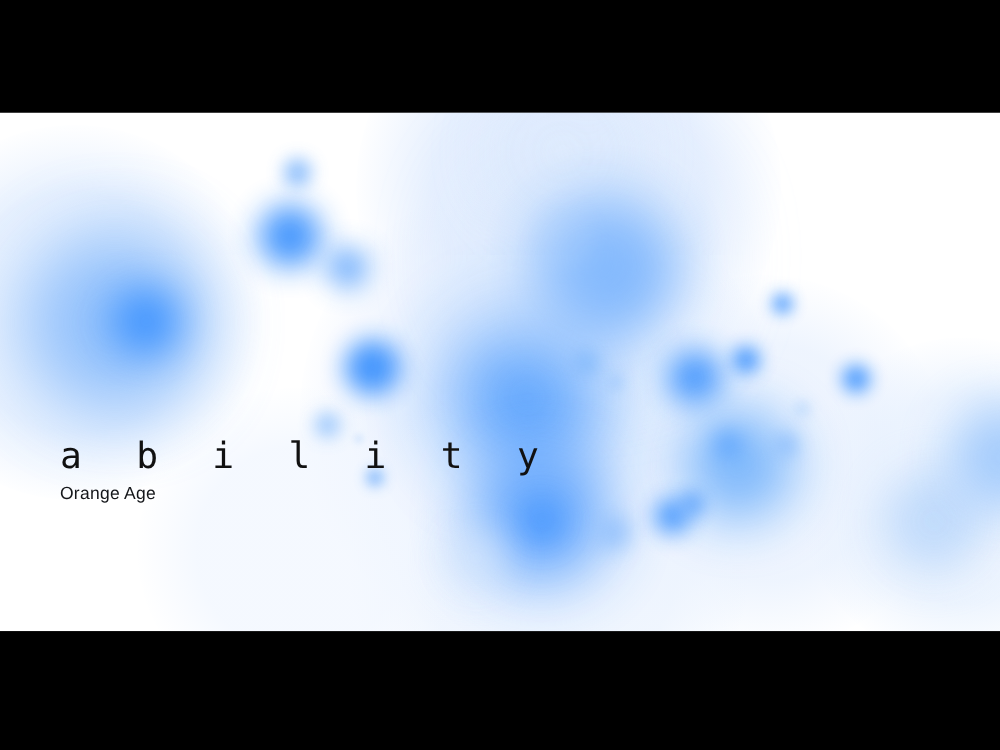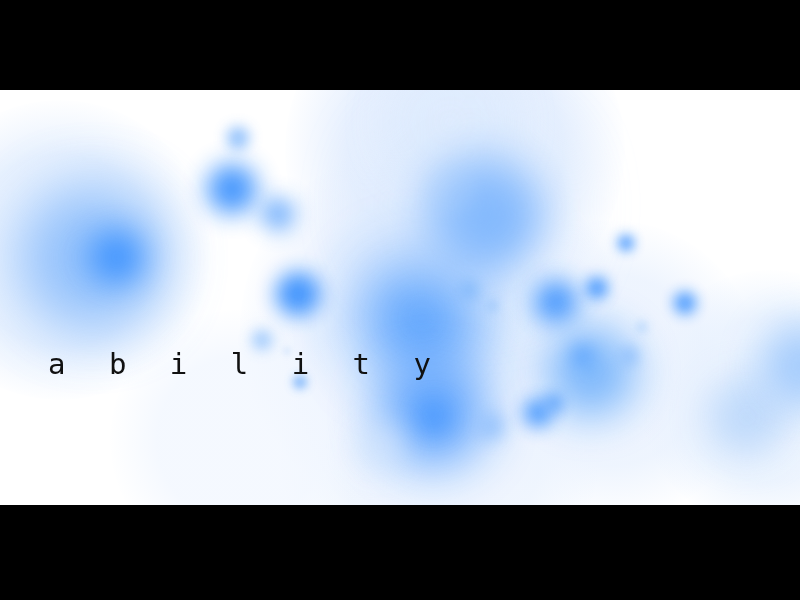--- a/index.html
+++ b/index.html
@@ -137,17 +137,18 @@
         <div class="orb" style="left: 674px; top: 202px; width: 22px; height: 22px; opacity: 0.92; filter: blur(7px); background: radial-gradient(circle, rgb(61, 146, 253) 0%, rgb(61, 146, 253) 58%, rgb(61, 146, 253) 72%, rgba(255, 255, 255, 0) 100%);"></div>
         <div class="orb" style="left: 524px; top: 309px; width: 28px; height: 28px; opacity: 0.92; filter: blur(9px); background: radial-gradient(circle, rgb(61, 146, 253) 0%, rgb(61, 146, 253) 58%, rgb(61, 146, 253) 72%, rgba(255, 255, 255, 0) 100%);"></div>
         <div class="orb" style="left: 545px; top: 304px; width: 18px; height: 18px; opacity: 0.9; filter: blur(7px); background: radial-gradient(circle, rgb(91, 162, 252) 0%, rgb(91, 162, 252) 58%, rgb(91, 162, 252) 72%, rgba(255, 255, 255, 0) 100%);"></div>
         <div class="orb" style="left: 707px; top: 287px; width: 80px; height: 80px; opacity: 0.9; filter: blur(18px); background: radial-gradient(circle, rgb(188, 216, 251) 0%, rgb(188, 216, 251) 58%, rgb(188, 216, 251) 72%, rgba(255, 255, 255, 0) 100%);"></div>
         <div class="orb" style="left: 760px; top: 234px; width: 84px; height: 84px; opacity: 0.9; filter: blur(20px); background: radial-gradient(circle, rgb(156, 199, 252) 0%, rgb(156, 199, 252) 58%, rgb(156, 199, 252) 72%, rgba(255, 255, 255, 0) 100%);"></div>
       </div>
   </div>
 
   <div id="titleblock">
     <div id="title">a b i l i t y</div>
+    <div id="subtitle">Orange Age</div>
   </div>
 
   <div class="letterbox bottom"></div>
 
 </div>
 
 </body></html>

